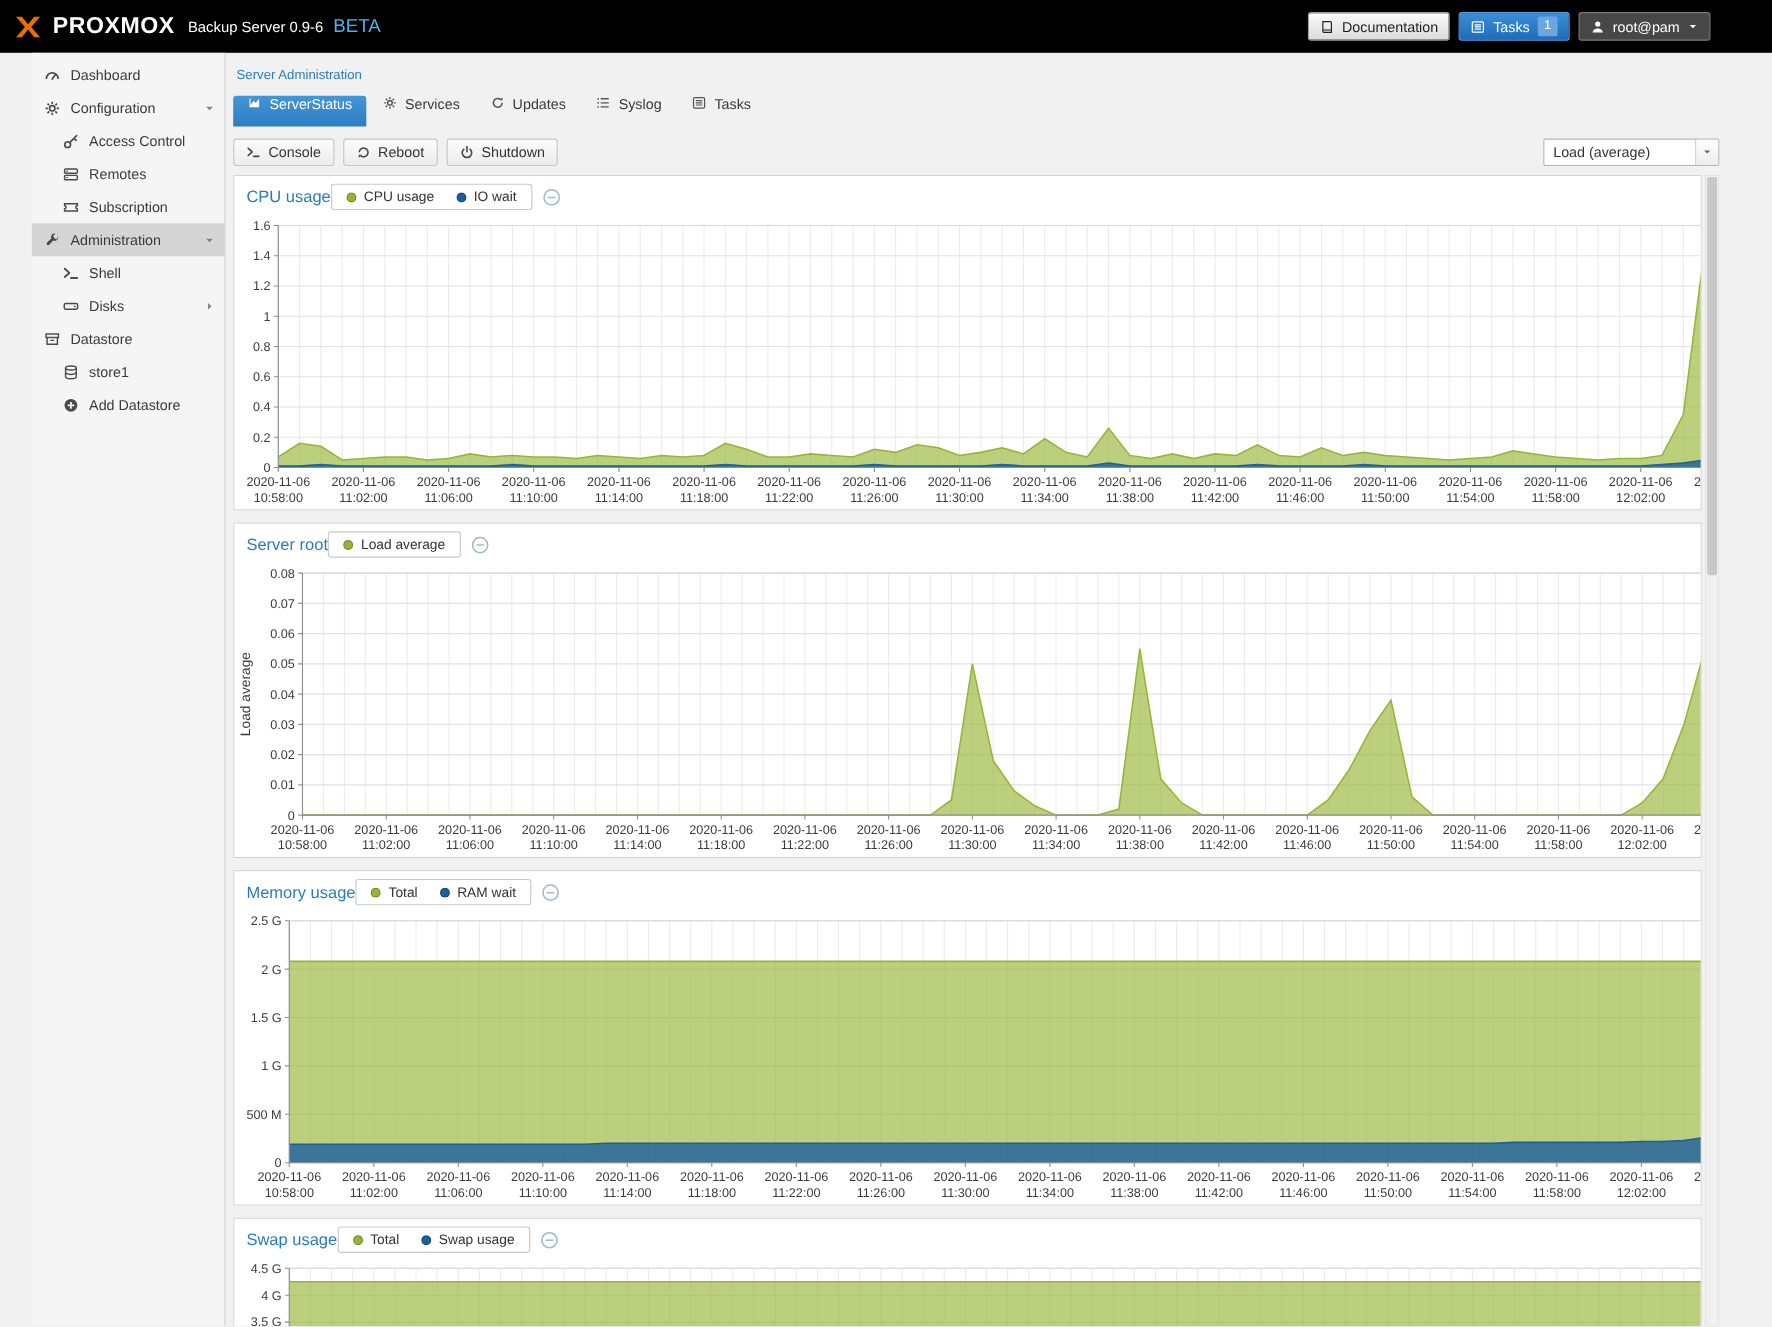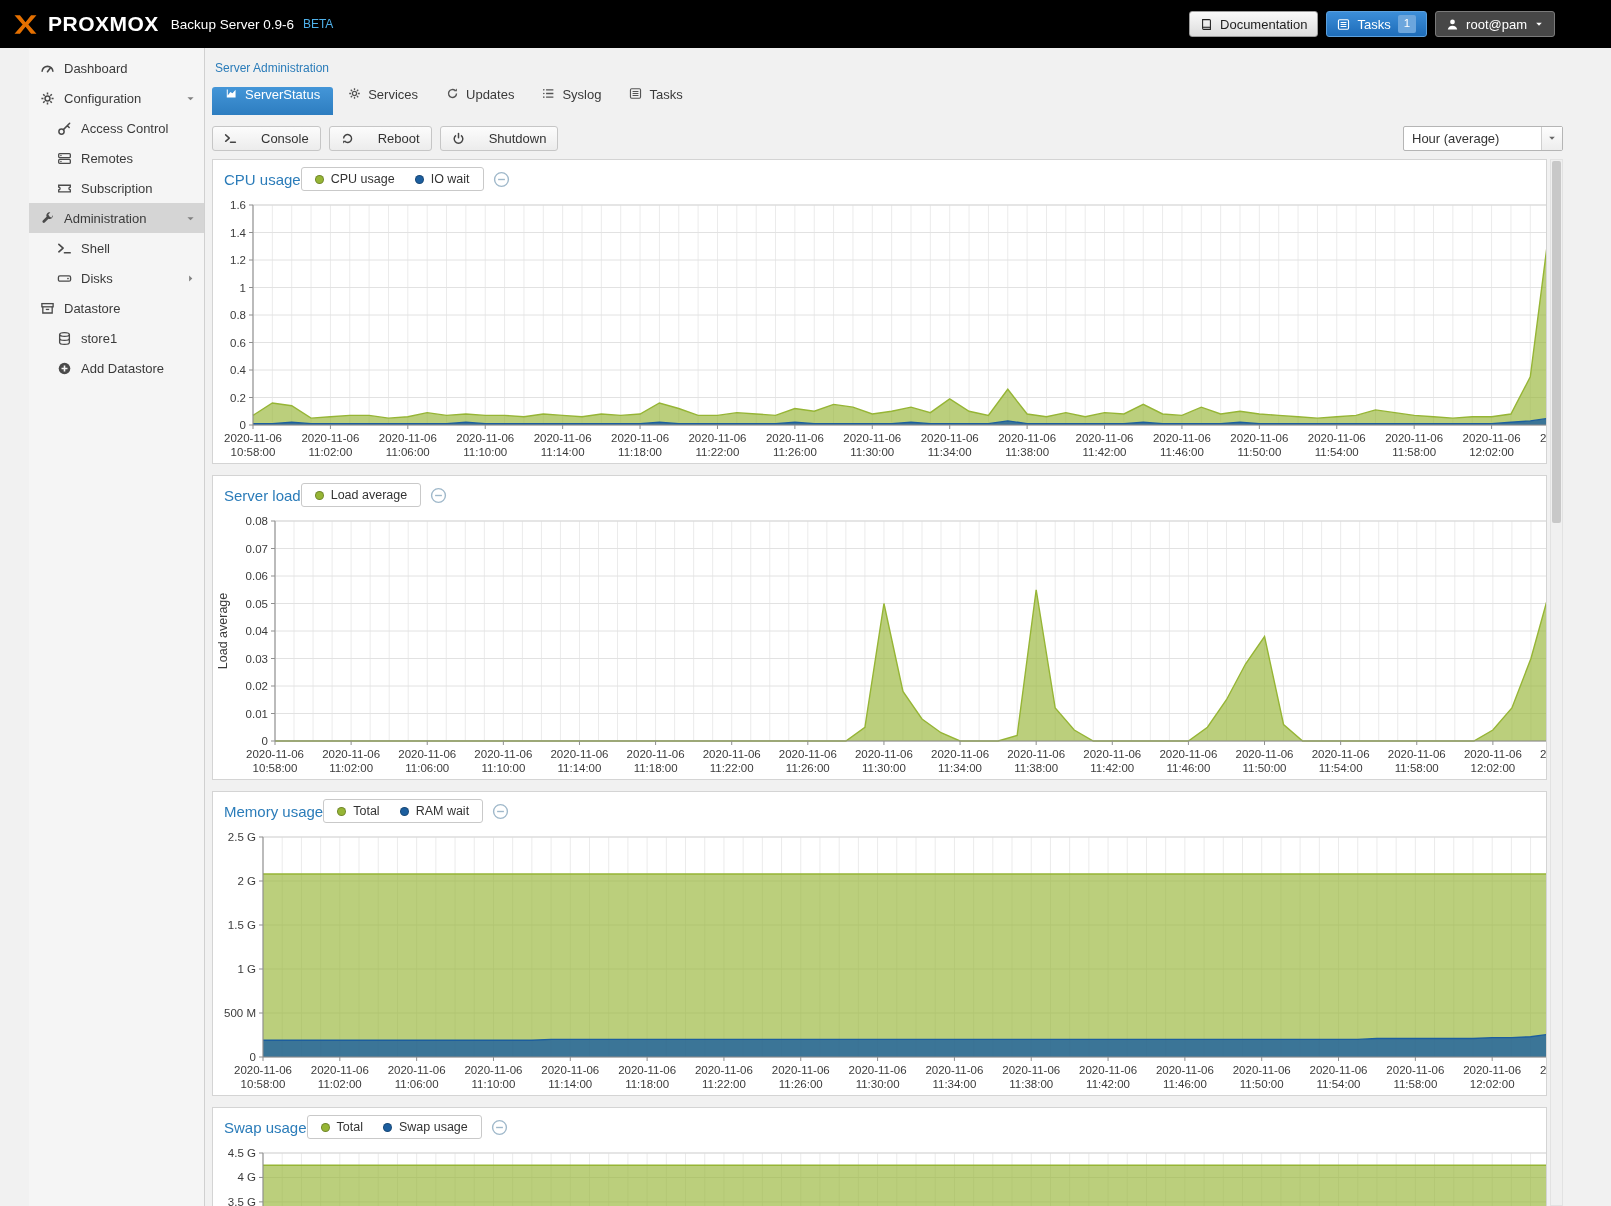--- a/index.html
+++ b/index.html
@@ -7,21 +7,21 @@
     font-family:"Liberation Sans",sans-serif;}
   .app{width:100%;height:100%;display:flex;flex-direction:column;}
 
   
   .topbar{height:48px;flex:0 0 48px;background:#000;display:flex;align-items:center;
     justify-content:space-between;padding:0 56px 0 12px;}
   .brand{display:flex;align-items:center;gap:9px;}
   .logo-x{width:27px;height:27px;display:inline-flex;}
   .brand-name{color:#fff;font-weight:bold;font-size:21px;letter-spacing:.5px;}
   .product{color:#fff;font-size:13.5px;margin-left:3px;}
-  .beta{color:#4fb1ea;font-size:12px;cursor:pointer;text-align:center;}
+  .beta{color:#4fb1ea;font-size:17px;cursor:pointer;text-align:center;}
   .top-actions{display:flex;align-items:center;gap:8px;}
   .btn{display:inline-flex;align-items:center;gap:7px;height:26px;padding:0 10px;
     border-radius:3px;font-size:13px;cursor:pointer;border:1px solid transparent;}
   .btn .icon{width:13px;height:13px;}
   .btn-light{background:linear-gradient(#fafafa,#dcdcdc);border-color:#9c9c9c;color:#1f1f1f;}
   .btn-primary{background:linear-gradient(#3c8ed9,#1e6cb8);border-color:#5ba0de;color:#fff;}
   .badge{background:#6ca6dd;color:#fff;font-size:11.5px;line-height:1;padding:3px 6px;border-radius:2px;}
   .btn-dark{background:#474747;border-color:#7a7a7a;color:#fff;}
   .caret-sm{width:10px;height:10px;display:inline-flex;}
 
@@ -39,21 +39,21 @@
   .content{flex:1;display:flex;flex-direction:column;min-width:0;padding:0 48px 0 7px;}
   .page-title{color:#2b7cb9;font-size:12px;margin:13px 2px 12px 3px;}
   .tabbar{display:flex;gap:2px;height:28px;}
   .tab{display:inline-flex;align-items:flex-start;gap:7px;padding:0 13px;font-size:13px;
     color:#3a3a3a;border-radius:3px 3px 0 0;cursor:pointer;}
   .tab .icon{width:13px;height:13px;color:#555;display:inline-flex;}
   .tab.active{background:linear-gradient(#4496d8,#2d7dc0);color:#fff;}
   .tab.active .icon{color:#fff;}
 
   .toolbar{display:flex;align-items:center;gap:8px;height:26px;margin:10px 0 8px 0;}
-  .tbtn{display:inline-flex;align-items:center;gap:24px;height:25px;padding:0 11px;
+  .tbtn{display:inline-flex;align-items:center;gap:7px;height:25px;padding:0 11px;
     background:linear-gradient(#fcfcfc,#ececec);border:1px solid #c6c6c6;border-radius:3px;
     font-size:13px;color:#333;cursor:pointer;}
   .tbtn .icon{width:13px;height:13px;color:#444;display:inline-flex;}
   .spacer{flex:1;}
   .combo{width:160px;height:25px;background:#fff;border:1px solid #b5b5b5;border-radius:2px;
     display:flex;align-items:center;font-size:13px;color:#333;padding-left:8px;cursor:pointer;}
   .combo-text{flex:1;white-space:nowrap;overflow:hidden;}
   .combo-trigger{width:21px;align-self:stretch;border-left:1px solid #cfcfcf;
     background:linear-gradient(#fdfdfd,#ededed);display:flex;align-items:center;justify-content:center;}
   .combo-trigger .caret-sm{color:#666;}
@@ -319,21 +319,21 @@
           <span class="icon">
               <svg viewBox="0 0 16 16" width="100%" height="100%">
                 <path d="M8 1.8v5.4" stroke="currentColor" stroke-width="1.8" stroke-linecap="round"></path>
                 <path d="M5 4.1a5.3 5.3 0 1 0 6 0" fill="none" stroke="currentColor" stroke-width="1.8"></path>
               </svg>
             </span>
           <span>Shutdown</span>
         </button>
         <div class="spacer"></div>
         <div class="combo">
-          <span class="combo-text">Hour (average)</span>
+          <span class="combo-text">Load (average)</span>
           <span class="combo-trigger">
             <span class="caret-sm">
                 <svg viewBox="0 0 16 16" width="100%" height="100%">
                   <path d="M3.5 6l4.5 4.6L12.5 6z" fill="currentColor"></path>
                 </svg>
               </span>
           </span>
         </div>
       </div>
 
@@ -519,21 +519,21 @@
                   <text x="1278.59" y="247" text-anchor="middle" class="tick">2020-11-06</text>
                   <text x="1278.59" y="261" text-anchor="middle" class="tick">12:02:00</text>
                   <line x1="1356" y1="230" x2="1356" y2="234" stroke="#8f8f8f"></line>
                   <text x="1356" y="247" text-anchor="middle" class="tick">2020-11-06</text>
                   <text x="1356" y="261" text-anchor="middle" class="tick">12:06:00</text>
                 </svg></div>
           </section>
 
           <section class="panel">
             <div class="panel-head">
-              <span class="panel-title">Server load</span>
+              <span class="panel-title">Server root</span>
               <div class="panel-tools">
                 <div class="legend">
                   <span class="leg-item">
                     <i class="dot" style="background: rgb(150, 181, 53);"></i>
                     <span>Load average</span>
                   </span>
                 </div>
                 <span class="collapse-tool">
                     <svg viewBox="0 0 16 16" width="100%" height="100%">
                       <circle cx="8" cy="8" r="6.5" fill="none" stroke="currentColor" stroke-width="1.3"></circle>

